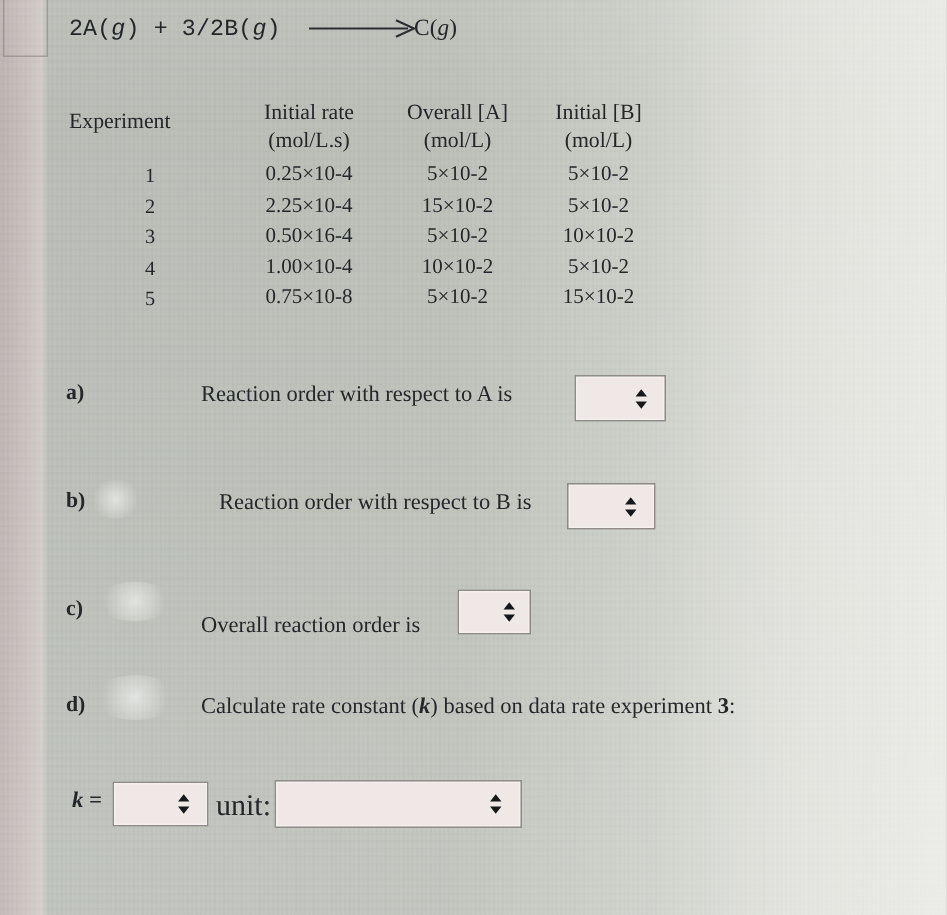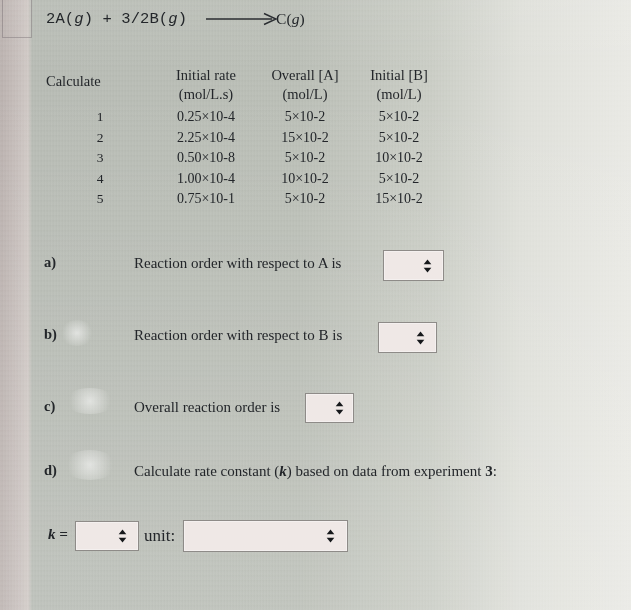--- a/index.html
+++ b/index.html
@@ -166,21 +166,21 @@
   #k-eq {
     position: absolute;
     left: 48px; top: 12px;
     font-size: 15px;
     font-weight: bold;
     font-style: italic;
   }
   #unit-label {
     position: absolute;
     left: 144px; top: 12px;
-    font-size: 17px;
+    font-size: 20px;
   }
 </style>
 </head>
 <body>
 
 <div id="page">
 
   <div id="texture"></div>
   <div id="corner-box"></div>
 
@@ -207,21 +207,21 @@
     <table id="data-table">
       <colgroup>
           <col class="c0">
           <col class="c1">
           <col class="c2">
           <col class="c3">
         </colgroup>
       <thead>
         <tr>
           <th class="exp-head">
-            <span>Calculate</span>
+            <span>Experiment</span>
           </th>
           <th>
             <span>Initial rate</span>
             <span class="hdr-l2">(mol/L.s)</span>
           </th>
           <th>
             <span>Overall [A]</span>
             <span class="hdr-l2">(mol/L)</span>
           </th>
           <th>
@@ -238,33 +238,33 @@
           <td>5×10-2</td>
         </tr>
         <tr>
           <td class="exp-cell">2</td>
           <td>2.25×10-4</td>
           <td>15×10-2</td>
           <td>5×10-2</td>
         </tr>
         <tr>
           <td class="exp-cell">3</td>
-          <td>0.50×10-8</td>
+          <td>0.50×16-4</td>
           <td>5×10-2</td>
           <td>10×10-2</td>
         </tr>
         <tr>
           <td class="exp-cell">4</td>
           <td>1.00×10-4</td>
           <td>10×10-2</td>
           <td>5×10-2</td>
         </tr>
         <tr>
           <td class="exp-cell">5</td>
-          <td>0.75×10-1</td>
+          <td>0.75×10-8</td>
           <td>5×10-2</td>
           <td>15×10-2</td>
         </tr>
       </tbody>
     </table>
 
     <div class="q-row" style="top:248px;">
       <span class="q-label">a)</span>
       <span class="q-text" style="left:134px;">Reaction order with respect to A is</span>
       <div class="sel" style="left:383px; top:2px; width:61px; height:31px;">
@@ -273,49 +273,49 @@
           <svg width="9" height="14" viewBox="0 0 9 14">
             <polygon points="4.5,0.5 8.3,5.3 0.7,5.3" fill="#16181b"></polygon>
             <polygon points="4.5,13.5 8.3,8.7 0.7,8.7" fill="#16181b"></polygon>
           </svg>
         </span>
       </div>
     </div>
 
     <div class="q-row" style="top:320px;">
       <span class="q-label">b)</span>
-      <span class="q-text" style="left:134px;">Reaction order with respect to B is</span>
+      <span class="q-text" style="left:146px;">Reaction order with respect to B is</span>
       <div class="sel" style="left:378px; top:2px; width:59px; height:31px;">
         <span style="position:absolute; left:8px; top:50%; transform:translateY(-50%); font-size:13.5px;"></span>
         <span class="arrows" style="right:11px;">
           <svg width="9" height="14" viewBox="0 0 9 14">
             <polygon points="4.5,0.5 8.3,5.3 0.7,5.3" fill="#16181b"></polygon>
             <polygon points="4.5,13.5 8.3,8.7 0.7,8.7" fill="#16181b"></polygon>
           </svg>
         </span>
       </div>
     </div>
 
     <div class="q-row" style="top:392px;">
       <span class="q-label">c)</span>
-      <span class="q-text" style="left:134px;">Overall reaction order is</span>
+      <span class="q-text" style="left:134px;margin-top:10px;">Overall reaction order is</span>
       <div class="sel" style="left:305px; top:1px; width:49px; height:30px;">
         <span style="position:absolute; left:7px; top:50%; transform:translateY(-50%); font-size:13.5px;"></span>
         <span class="arrows" style="right:9px;">
           <svg width="9" height="14" viewBox="0 0 9 14">
             <polygon points="4.5,0.5 8.3,5.3 0.7,5.3" fill="#16181b"></polygon>
             <polygon points="4.5,13.5 8.3,8.7 0.7,8.7" fill="#16181b"></polygon>
           </svg>
         </span>
       </div>
     </div>
 
     <div class="q-row" style="top:456px;">
       <span class="q-label">d)</span>
-      <span class="q-text" style="left:134px;"><span>Calculate rate constant (</span><span class="ital" style="font-weight:bold;">k</span><span>) based on data from experiment </span><span class="bold">3</span><span>:</span></span>
+      <span class="q-text" style="left:134px;"><span>Calculate rate constant (</span><span class="ital" style="font-weight:bold;">k</span><span>) based on data rate experiment </span><span class="bold">3</span><span>:</span></span>
     </div>
 
     <div id="k-row">
       <span id="k-eq">k =</span>
 
       <div class="sel" style="left:75px; top:7px; width:64px; height:30px;">
         <span style="position:absolute; left:8px; top:50%; transform:translateY(-50%); font-size:13.5px;"></span>
         <span class="arrows" style="right:11px;">
           <svg width="9" height="14" viewBox="0 0 9 14">
             <polygon points="4.5,0.5 8.3,5.3 0.7,5.3" fill="#16181b"></polygon>

